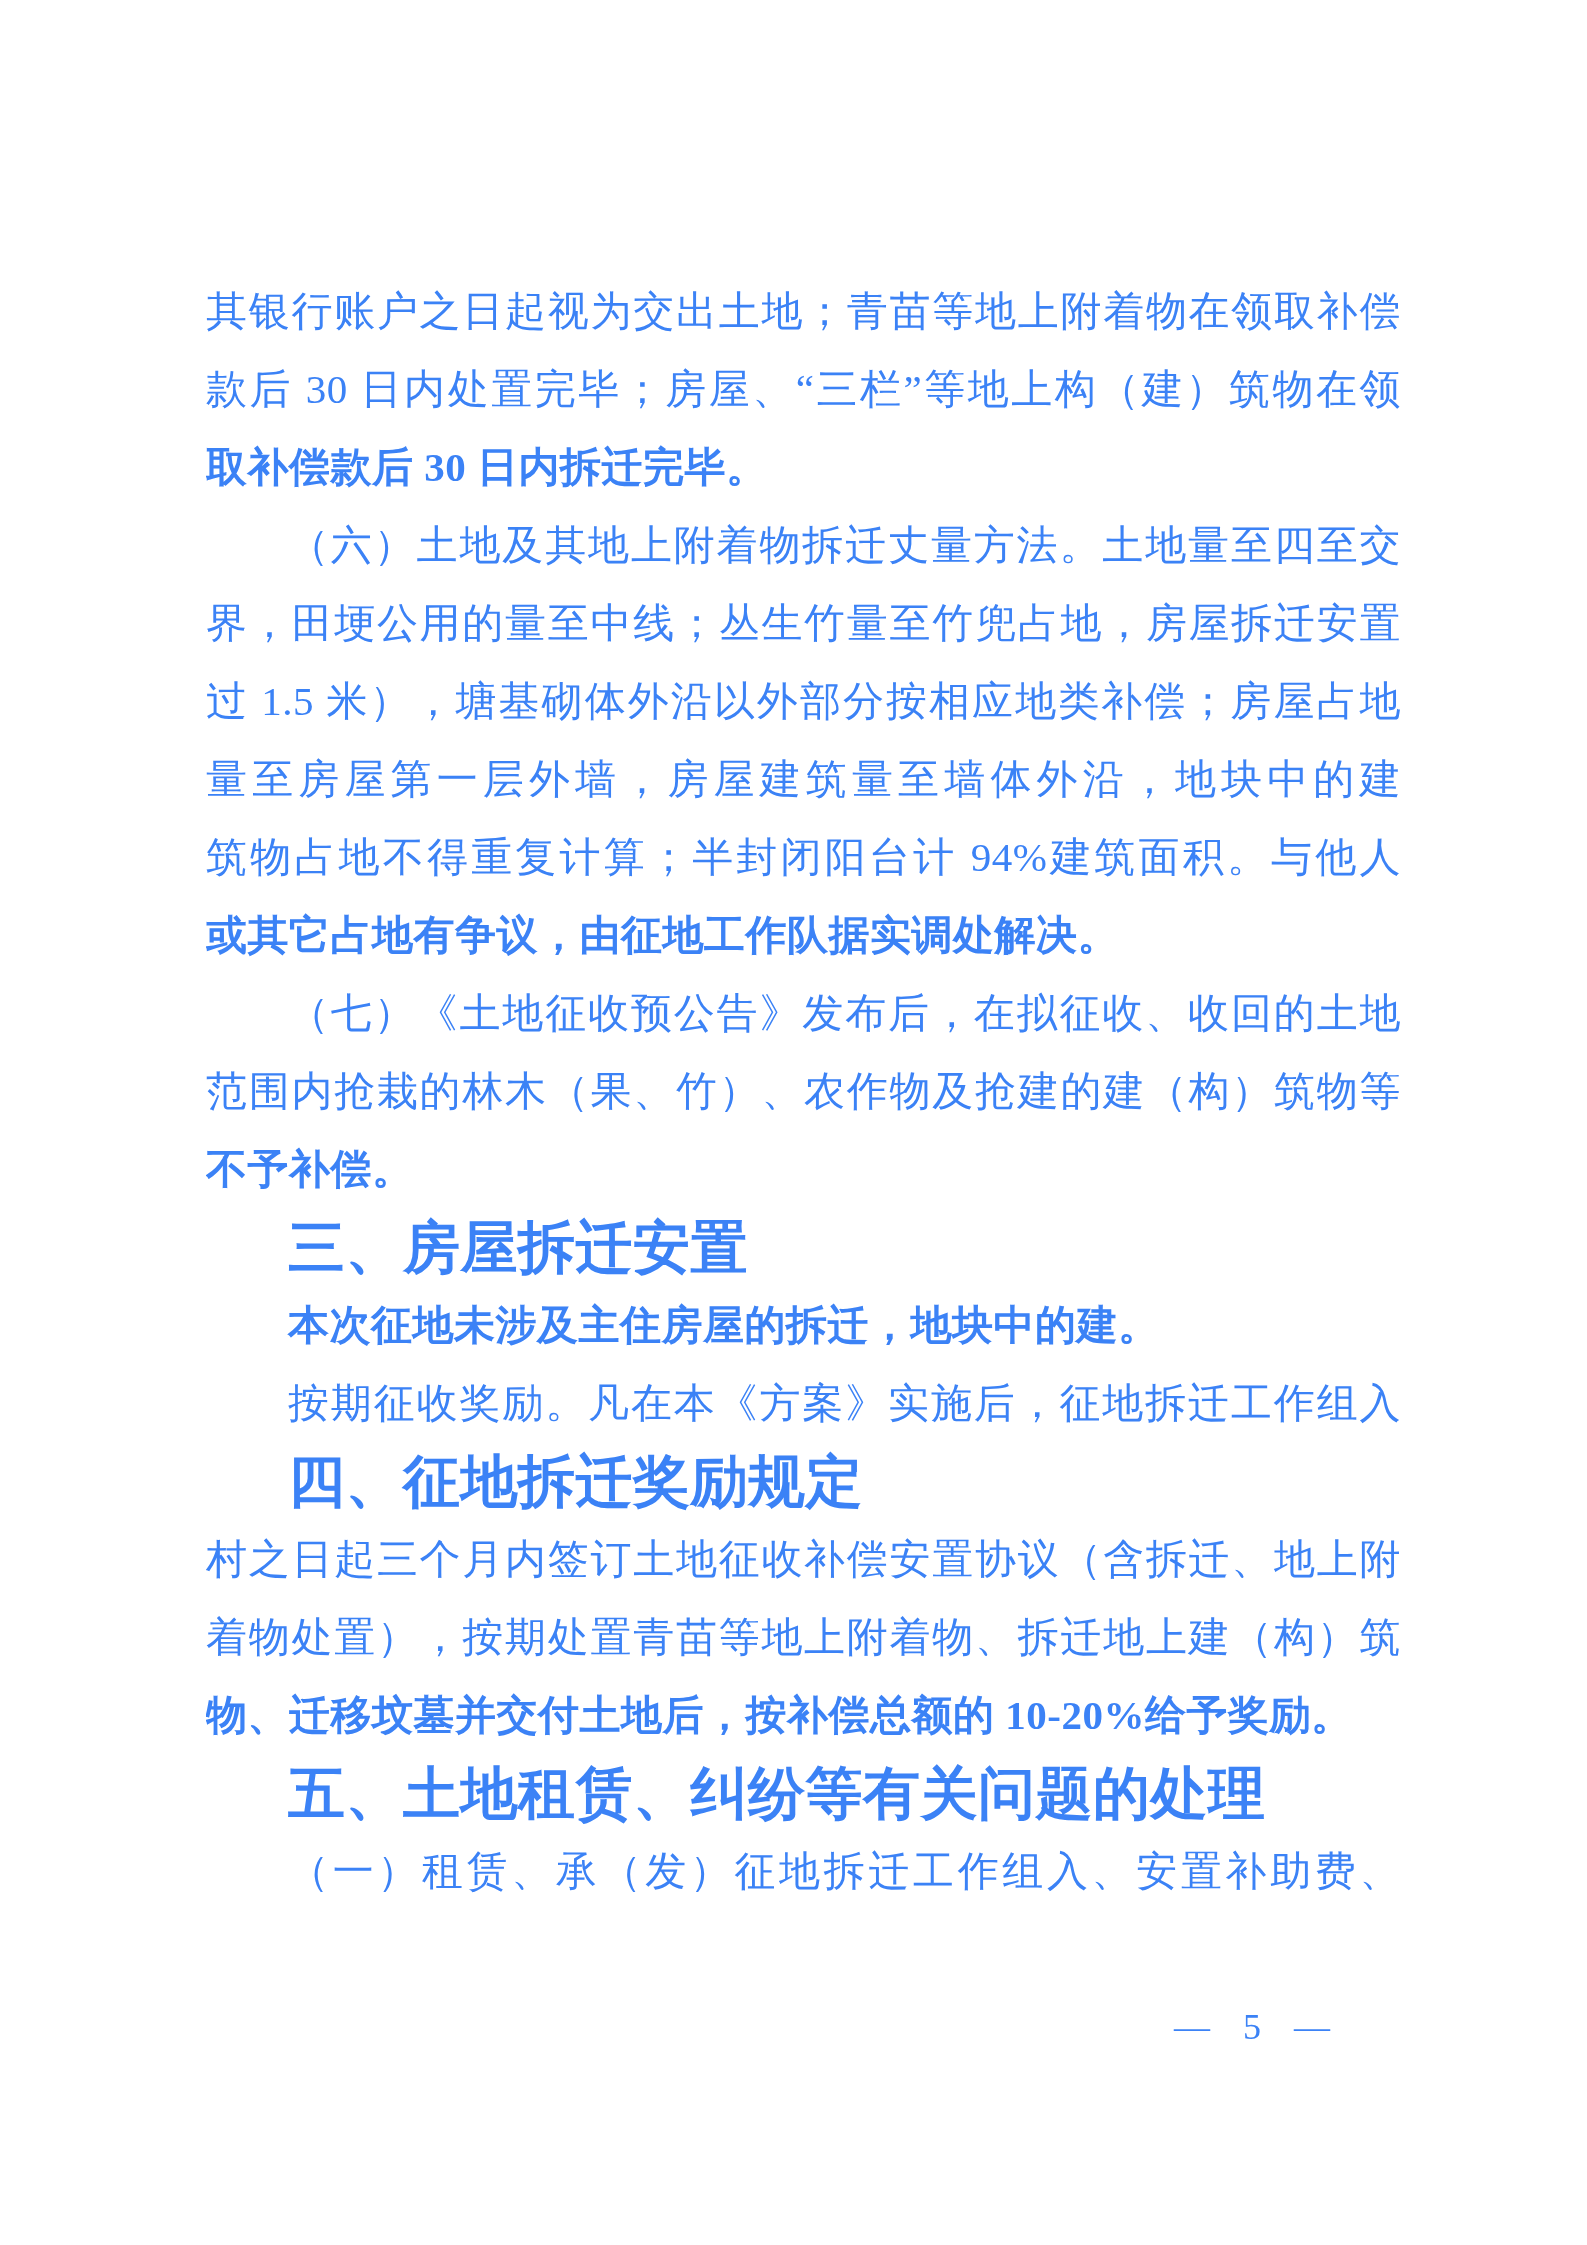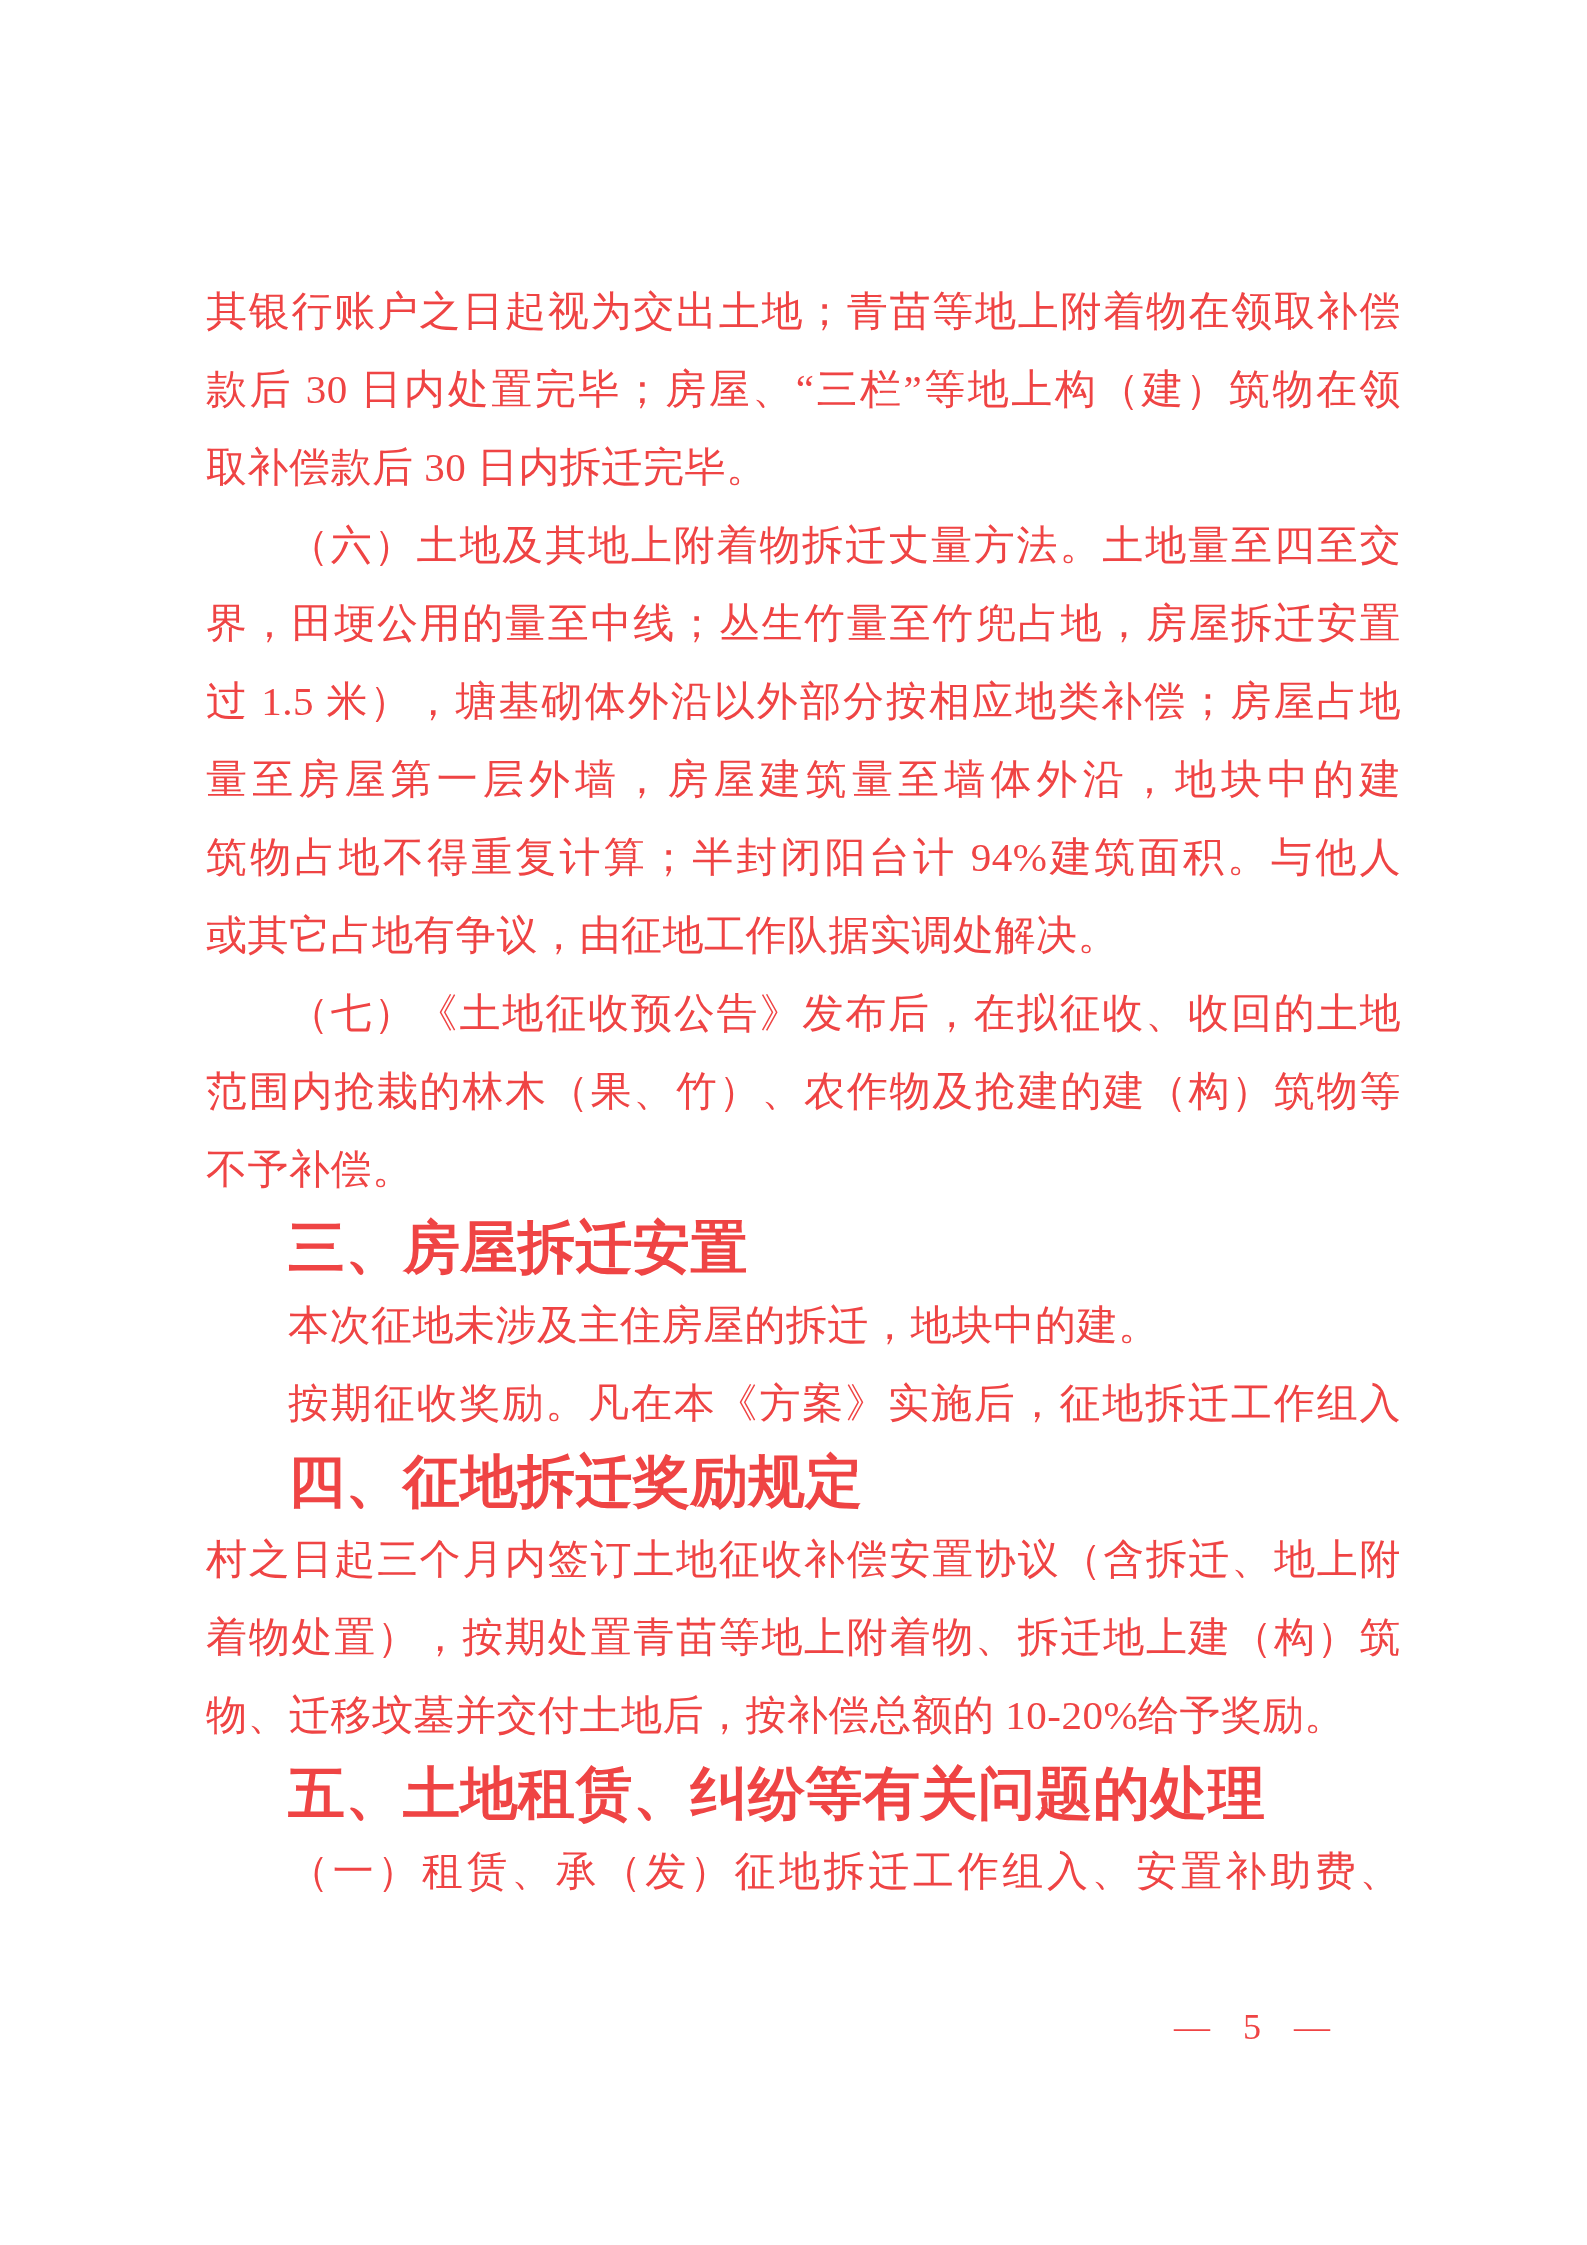--- a/index.html
+++ b/index.html
@@ -5,21 +5,21 @@
   html, body {
     margin: 0;
     padding: 0;
     background: #ffffff;
   }
   .page {
     position: relative;
     width: 1587px;
     height: 2245px;
     background: #ffffff;
-    color: #ef4444;
+    color: #3b82f6;
     font-family: "Liberation Serif", "DejaVu Serif", serif;
     overflow: hidden;
   }
   .doc-body {
     position: absolute;
     left: 206px;
     top: 272px;
     width: 1195px;
   }
   .line {
@@ -29,20 +29,21 @@
     overflow: hidden;
     letter-spacing: 0.5px;
   }
   .line.justify {
     text-align: justify;
     text-align-last: justify;
   }
   .line.natural {
     text-align: left;
     text-align-last: auto;
+    font-weight: bold;
   }
   .line.indent {
     text-indent: 82px;
   }
   .line.heading {
     font-family: "Liberation Sans", "DejaVu Sans", sans-serif;
     font-weight: 700;
     font-size: 57px;
   }
   .footer {

